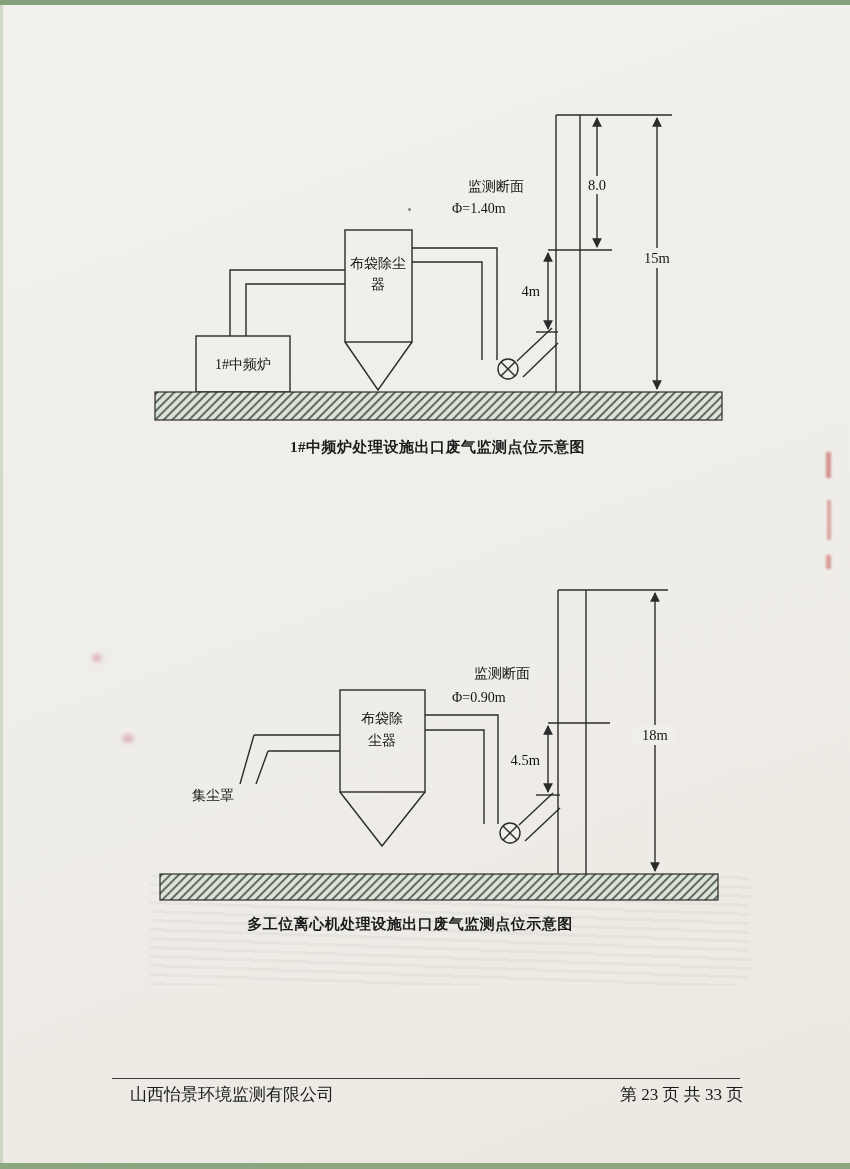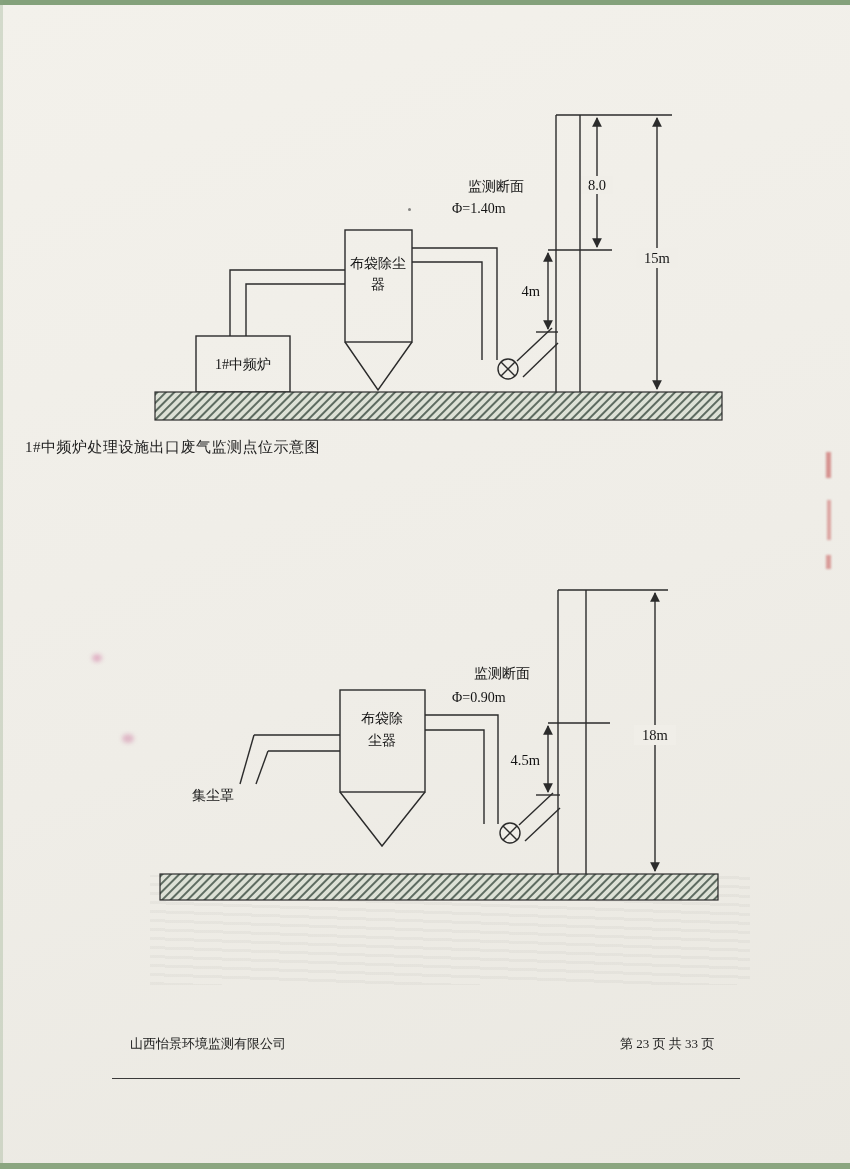--- a/index.html
+++ b/index.html
@@ -11,23 +11,23 @@
   }
   .diag{position:absolute;left:0;width:850px}
   .diag line,.diag polyline,.diag path{stroke:#2b2b2b;stroke-width:1.4;fill:none;stroke-linecap:butt}
   .diag rect.box{stroke:#2b2b2b;stroke-width:1.4;fill:none}
   .diag rect.paper{fill:#f0eee8;stroke:none}
   .diag circle{stroke:#2b2b2b;stroke-width:1.4;fill:#f0eee8}
   .diag marker path{fill:#2b2b2b;stroke:none}
   .diag line.hatchline{stroke:#5e6c61;stroke-width:2}
   .diag text{font-size:14px;fill:#141414;font-family:"Liberation Serif","DejaVu Serif",serif}
   .diag text.dim{font-size:14.5px}
-  .caption{position:absolute;left:25px;width:825px;text-align:left;font-weight:normal;font-size:15px;letter-spacing:.5px}
+  .caption{position:absolute;left:25px;width:825px;text-align:center;font-weight:bold;font-size:15px;letter-spacing:.5px}
   .footer-line{position:absolute;left:112px;top:1078px;width:628px;height:1px;background:#3a3a3a}
-  .footer-text{position:absolute;top:1035px;font-size:13px}
+  .footer-text{position:absolute;top:1083px;font-size:17px}
   .edge{position:absolute;pointer-events:none}
   .smudge{position:absolute;border-radius:50%;filter:blur(2px);pointer-events:none}
   .mark{position:absolute;pointer-events:none}
 </style>
 </head>
 <body>
 
 <div class="page">
 
   <div class="edge" style="left:0;top:0;width:850px;height:5px;background:#84a17b"></div>
@@ -177,18 +177,19 @@
       <circle cx="510" cy="273" r="10"></circle>
       <line x1="503" y1="266" x2="517" y2="280"></line>
       <line x1="503" y1="280" x2="517" y2="266"></line>
     </g>
 
     <g>
       <rect x="160" y="314" width="558" height="26" fill="url(#ha2)" stroke="#2b2b2b" stroke-width="1.2"></rect>
     </g>
   </svg>
 
+  <div class="caption" style="top:915px;left:0;width:820px">多工位离心机处理设施出口废气监测点位示意图</div>
 
   <div class="footer-line"></div>
   <div class="footer-text" style="left:130px">山西怡景环境监测有限公司</div>
   <div class="footer-text" style="left:620px">第 23 页 共 33 页</div>
 
 </div>
 
 </body></html>

